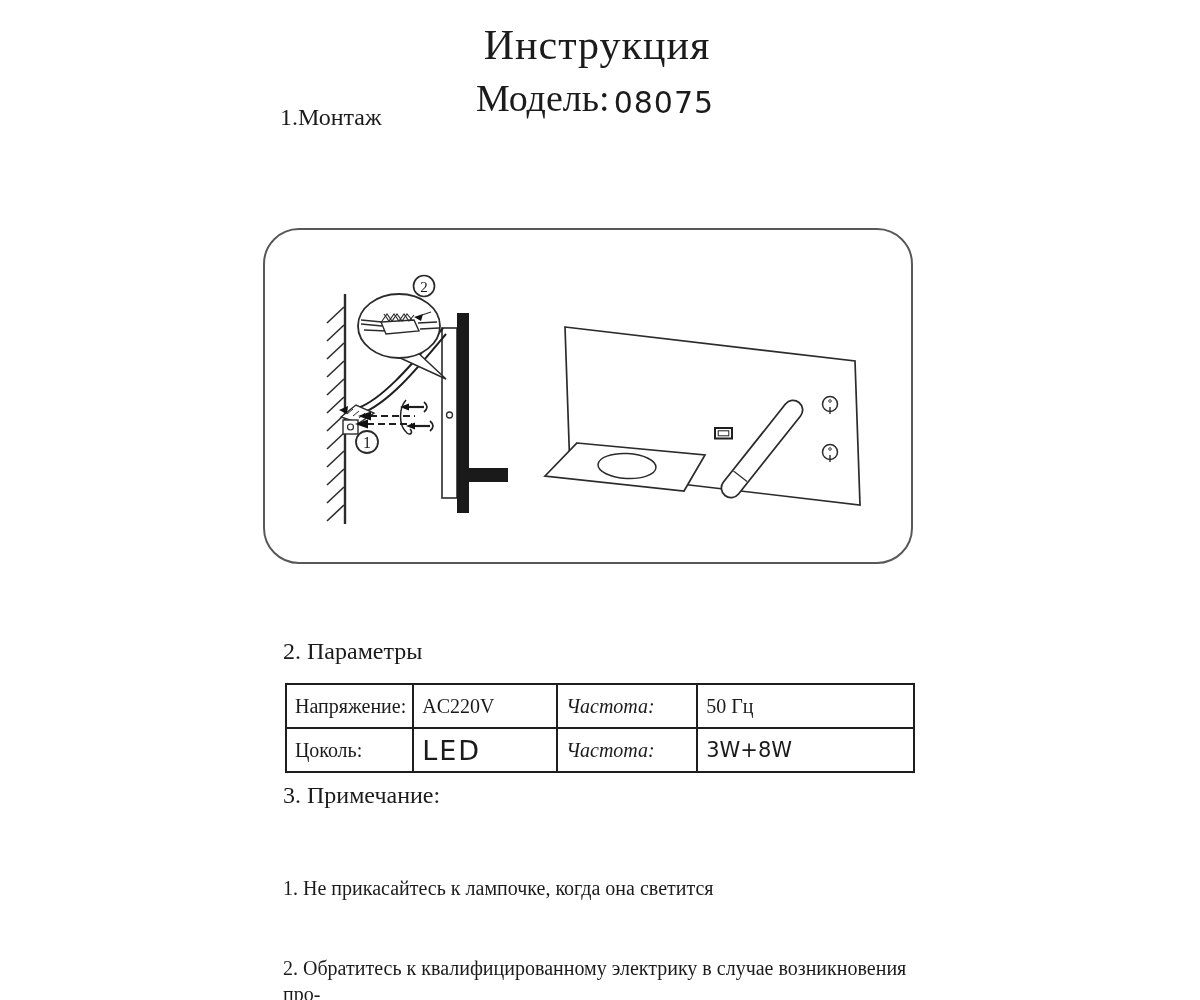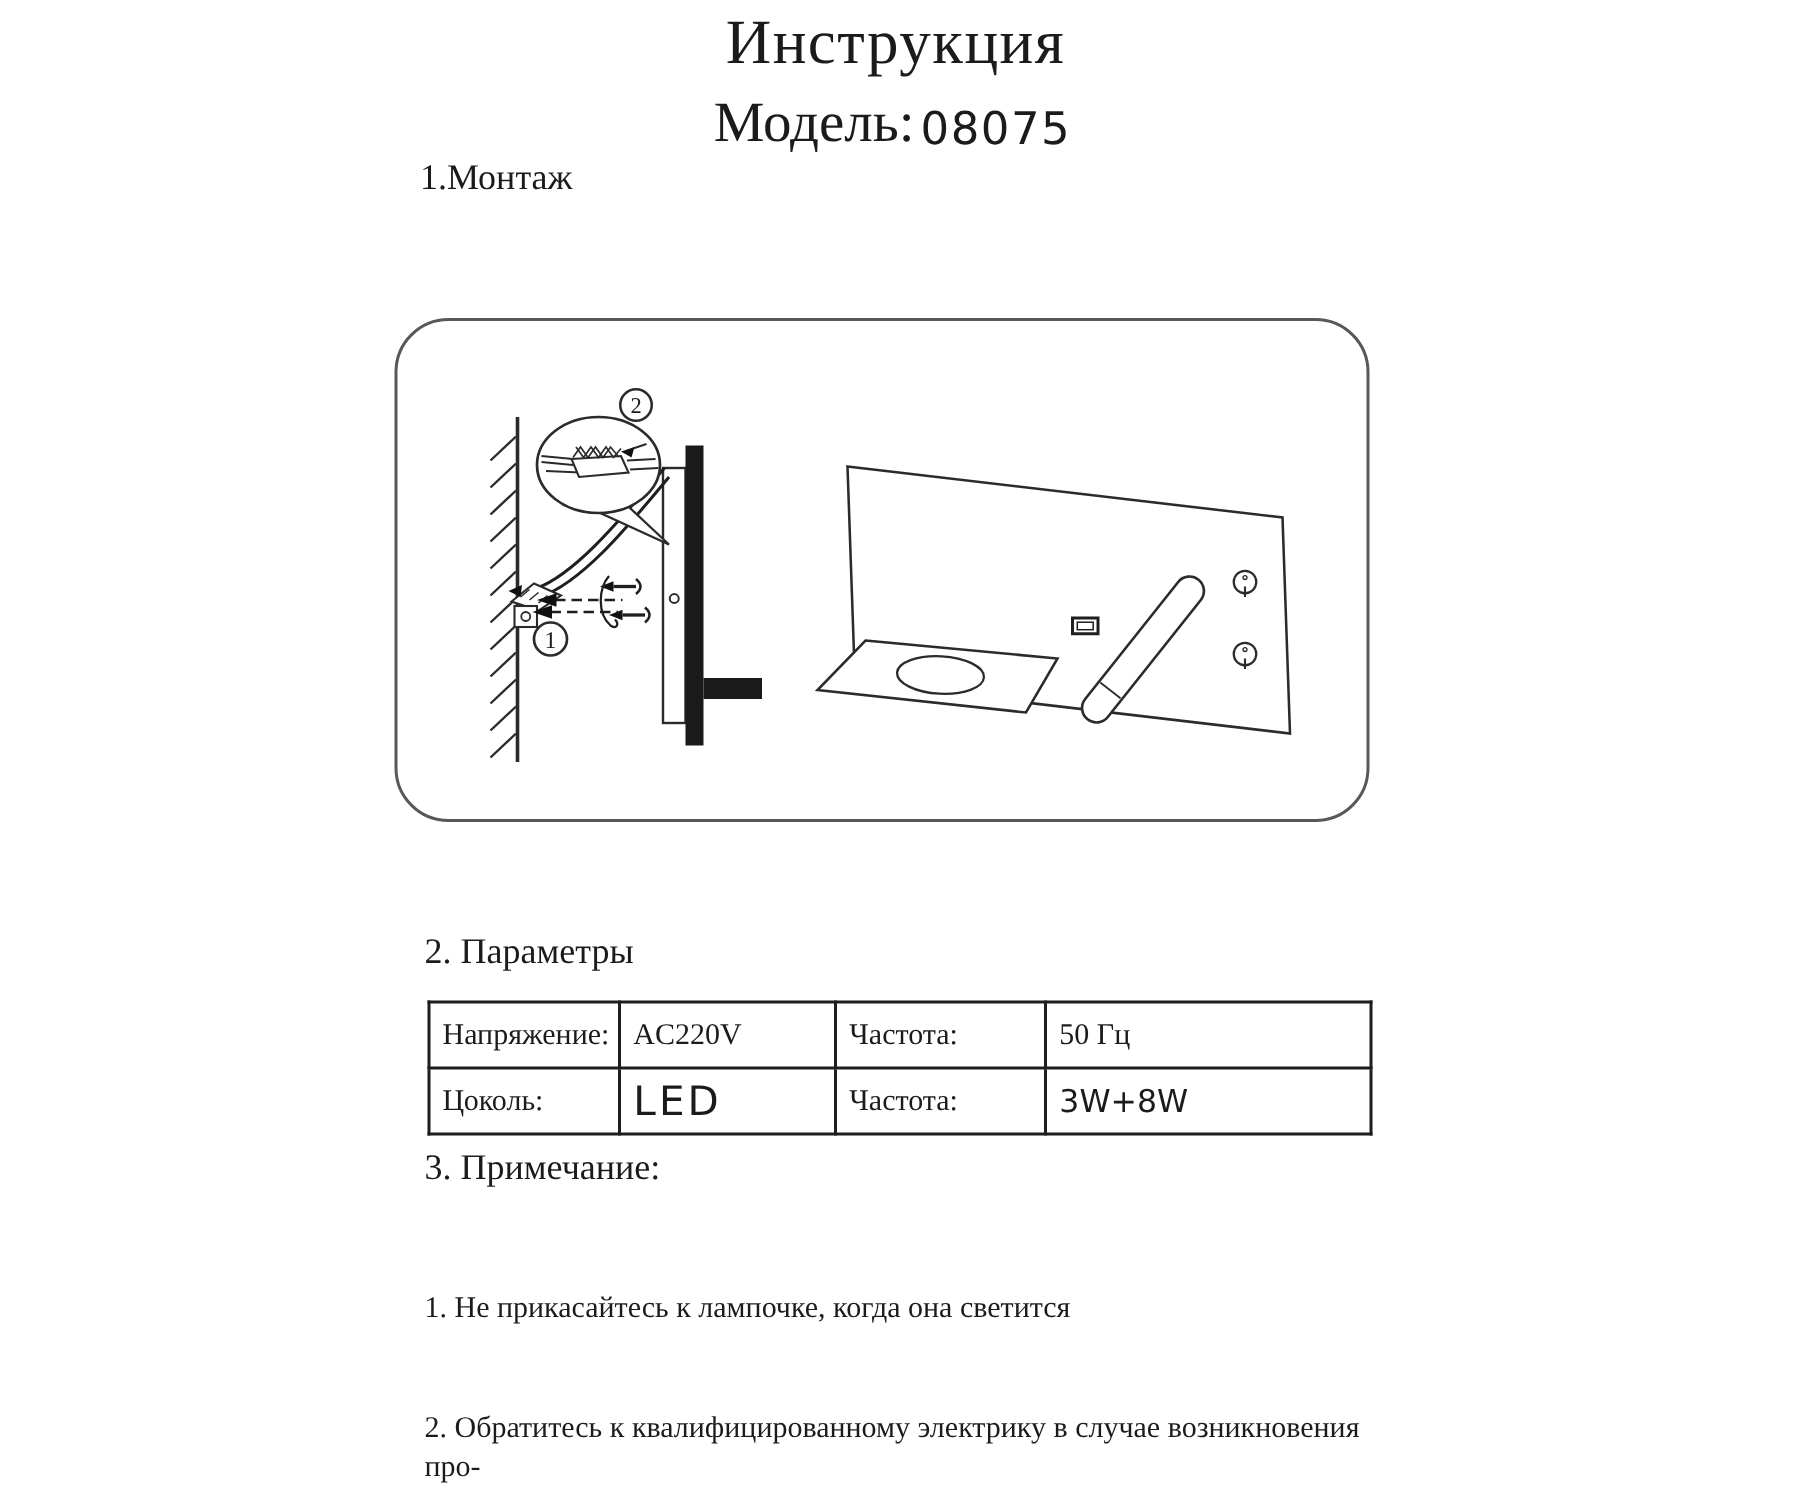--- a/index.html
+++ b/index.html
@@ -2,47 +2,47 @@
 <html><head>
 <meta charset="utf-8">
 <style>
   html,body{margin:0;padding:0;}
   body{
     width:1200px;height:1000px;position:relative;
     background:#ffffff;color:#1b1b1b;
     font-family:"Liberation Serif","DejaVu Serif",serif;
     overflow:hidden;
   }
-  .abs{position:absolute;}
+  .abs{position:absolute;margin-top:16px;}
   
   .title-wrap{left:0;top:6px;width:1194px;text-align:center;}
   .doc-title{font-size:42px;line-height:46px;letter-spacing:1px;}
   .model-row{left:0;top:60px;width:1190px;display:flex;justify-content:center;align-items:flex-end;gap:4px;}
   .model-label{font-size:38px;}
   .model-number{font-family:"DejaVu Sans","Liberation Sans",sans-serif;font-size:30px;letter-spacing:1px;}
   
-  .h-montage{left:280px;top:106px;font-size:24px;}
+  .h-montage{left:280px;top:88px;font-size:24px;}
   .h-params{left:283px;top:622px;font-size:24px;}
   .h-notes{left:283px;top:766px;font-size:24px;}
   
   .panel{
     left:263px;top:212px;width:650px;height:336px;
     border:2px solid #585858;border-radius:36px;box-sizing:border-box;
     background:#fff;
   }
   .panel svg{position:absolute;left:0;top:0;}
   
   .params-table{left:285px;top:667px;}
   table{border-collapse:collapse;}
   td{
     border:2px solid #1e1e1e;height:44px;box-sizing:border-box;
     font-size:20px;padding:0 6px 0 8px;vertical-align:middle;
     white-space:nowrap;
   }
-  td.w1{width:112px;} td.w2{width:144px;} td.w3{width:140px;} td.w4{width:217px;}
+  td.w1{width:112px;} td.w2{width:144px;} td.w3{width:140px;font-style:italic;} td.w4{width:217px;}
   .val-sans{font-family:"DejaVu Sans","Liberation Sans",sans-serif;font-size:21px;}
   .val-led{font-family:"DejaVu Sans","Liberation Sans",sans-serif;font-size:27px;letter-spacing:2px;}
   
   .notes{left:283px;top:806px;width:660px;font-size:20px;line-height:26.5px;white-space:pre-wrap;}
   .note-line{height:26.5px;}
 </style>
 </head>
 <body>
 
 <div class="abs title-wrap">

